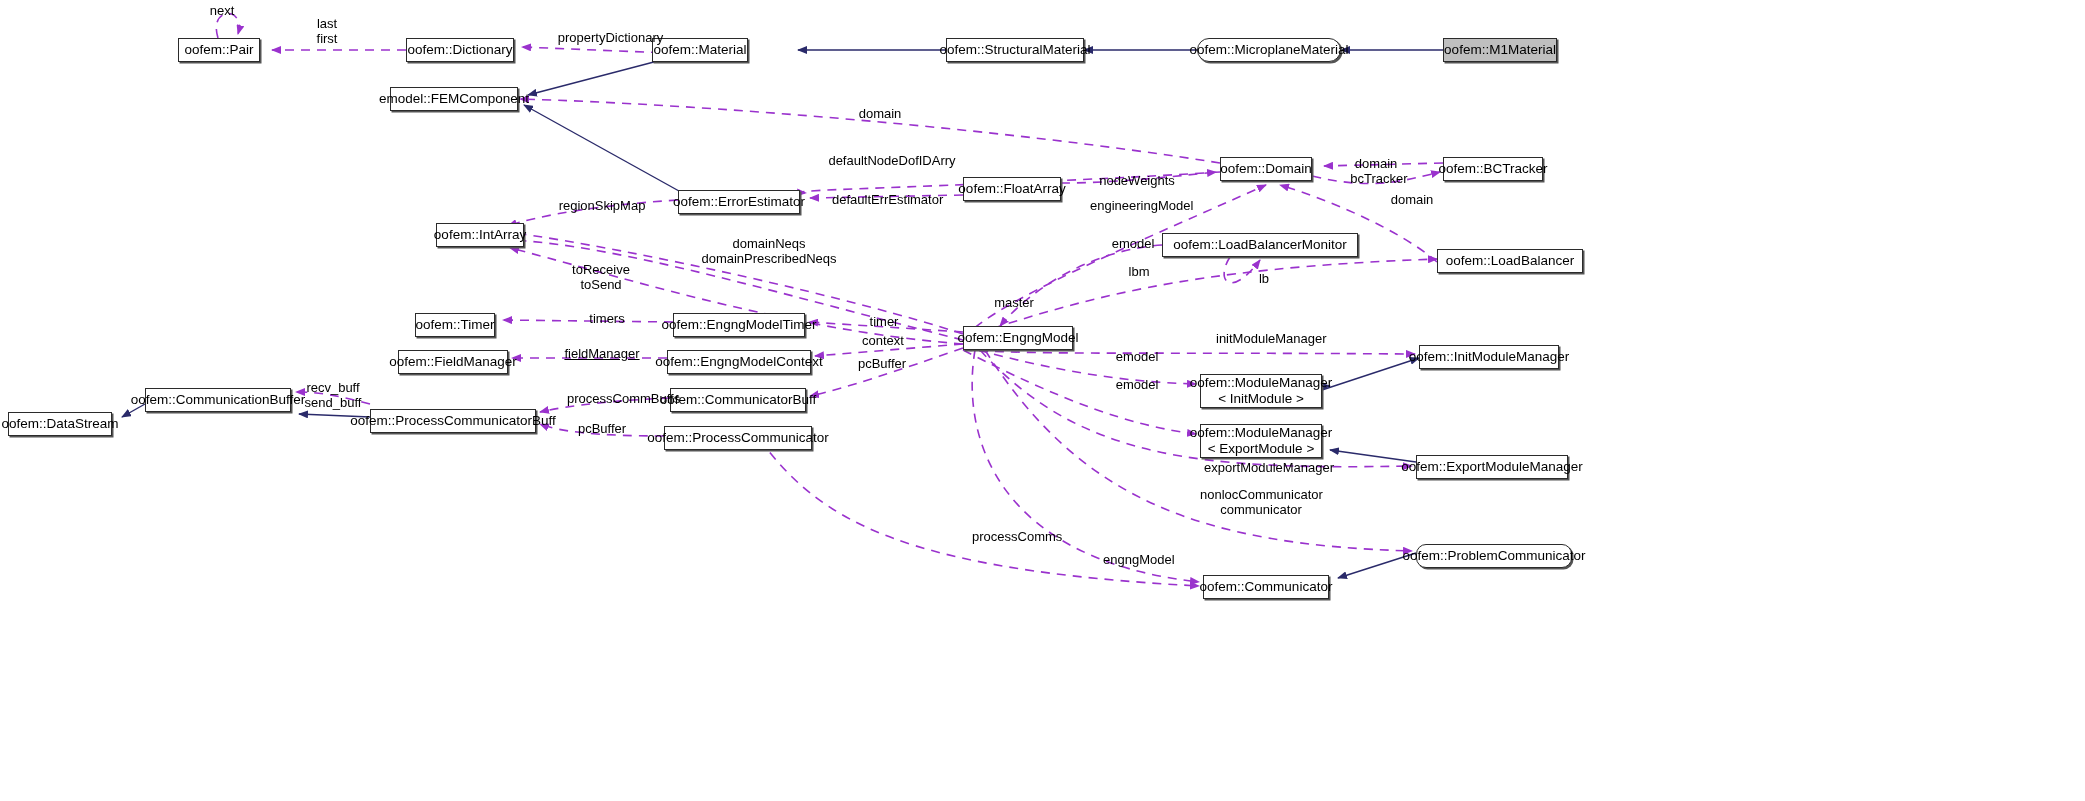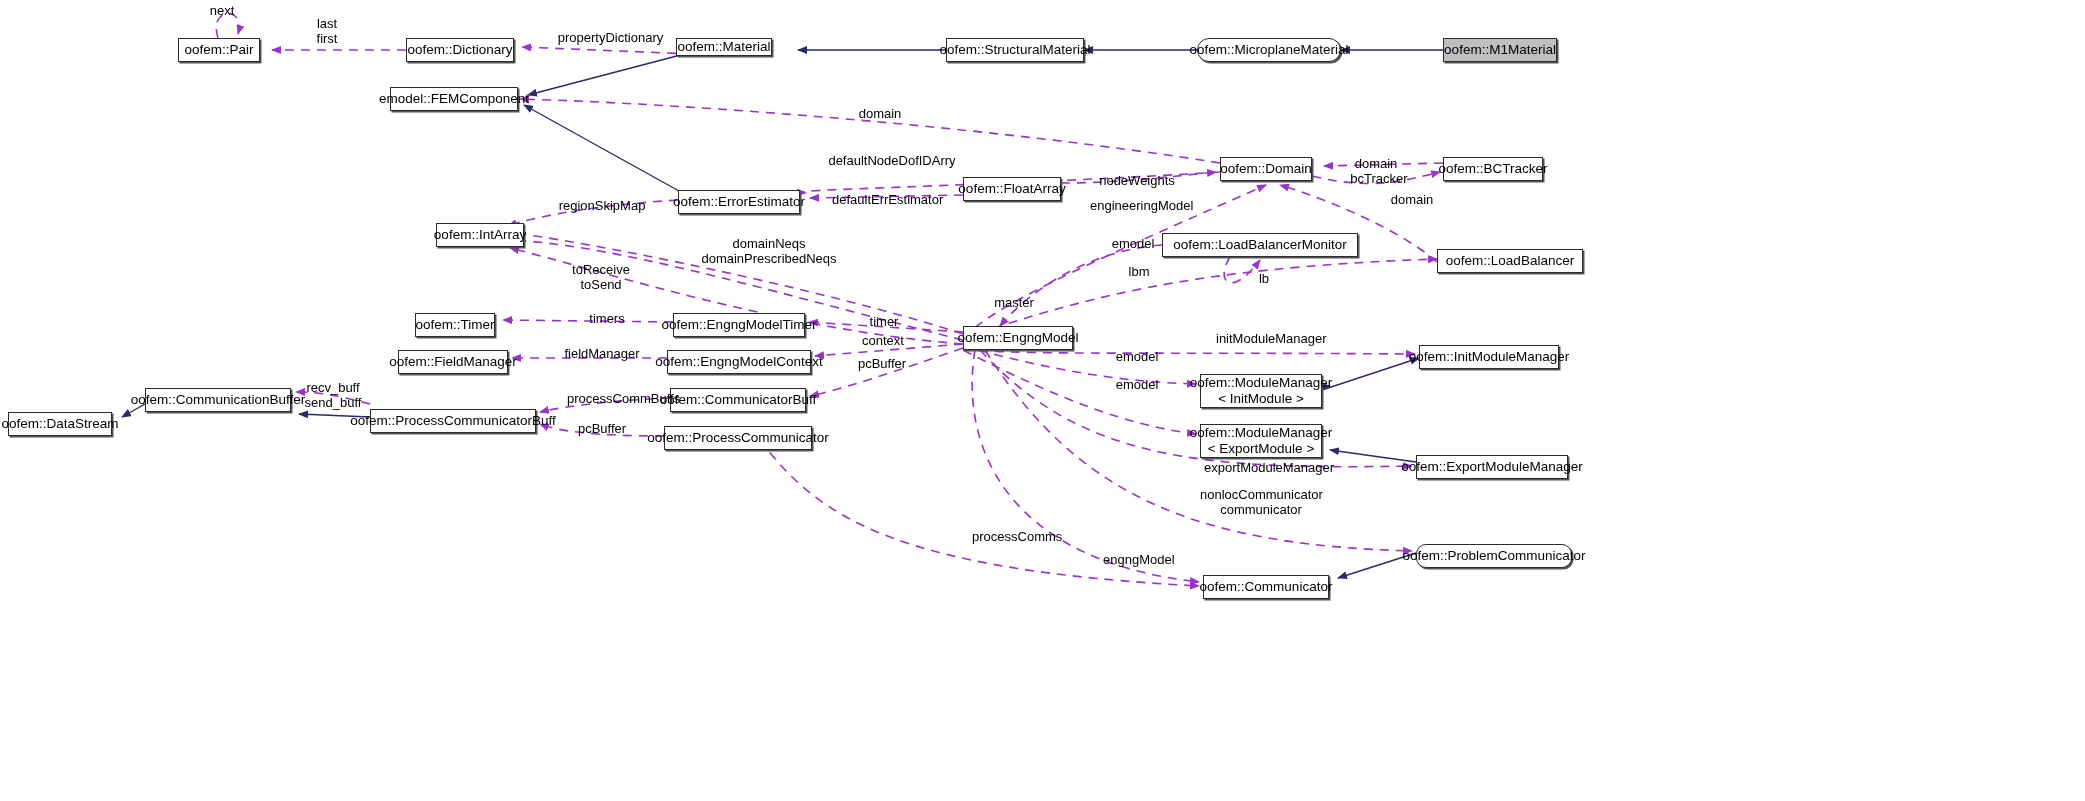--- a/index.html
+++ b/index.html
@@ -115,21 +115,21 @@
       <path d="M980,350 C1080,460 1200,470 1412,466" marker-end="url(#arrow-assoc)"></path>
       <path d="M985,350 C1080,500 1200,545 1412,551" marker-end="url(#arrow-assoc)"></path>
       <path d="M975,350 C960,440 1000,560 1199,582" marker-end="url(#arrow-assoc)"></path>
       <path d="M760,440 C820,520 900,570 1199,586" marker-end="url(#arrow-assoc)"></path>
     </g>
   </svg>
 
   <div id="nodes">
       <div class="node" style="left: 178px; top: 38px; width: 82px; height: 24px;"><span class="nlabel">oofem::Pair</span></div>
       <div class="node" style="left: 406px; top: 38px; width: 108px; height: 24px;"><span class="nlabel">oofem::Dictionary</span></div>
-      <div class="node" style="left: 676px; top: 38px; width: 96px; height: 18px;"><span class="nlabel">oofem::Material</span></div>
+      <div class="node" style="left: 652px; top: 38px; width: 96px; height: 24px;"><span class="nlabel">oofem::Material</span></div>
       <div class="node" style="left: 946px; top: 38px; width: 138px; height: 24px;"><span class="nlabel">oofem::StructuralMaterial</span></div>
       <div class="node" style="left: 1197px; top: 38px; width: 144px; height: 24px; border-radius: 12px;"><span class="nlabel">oofem::MicroplaneMaterial</span></div>
       <div class="node highlight" style="left: 1443px; top: 38px; width: 114px; height: 24px;"><span class="nlabel">oofem::M1Material</span></div>
       <div class="node" style="left: 390px; top: 87px; width: 128px; height: 24px;"><span class="nlabel">emodel::FEMComponent</span></div>
       <div class="node" style="left: 1220px; top: 157px; width: 92px; height: 24px;"><span class="nlabel">oofem::Domain</span></div>
       <div class="node" style="left: 1443px; top: 157px; width: 100px; height: 24px;"><span class="nlabel">oofem::BCTracker</span></div>
       <div class="node" style="left: 678px; top: 190px; width: 122px; height: 24px;"><span class="nlabel">oofem::ErrorEstimator</span></div>
       <div class="node" style="left: 963px; top: 177px; width: 98px; height: 24px;"><span class="nlabel">oofem::FloatArray</span></div>
       <div class="node" style="left: 412px; top: 223px; width: 88px; height: 24px; margin-left: 24px;"><span class="nlabel">oofem::IntArray</span></div>
       <div class="node" style="left: 1162px; top: 233px; width: 196px; height: 24px;"><span class="nlabel">oofem::LoadBalancerMonitor</span></div>
@@ -172,21 +172,21 @@
 domainPrescribedNeqs</div>
       <div class="edge-label" style="left: 1124px; top: 265px; width: 30px;">lbm</div>
       <div class="edge-label" style="left: 1254px; top: 272px; width: 20px;">lb</div>
       <div class="edge-label" style="left: 570px; top: 263px; width: 62px;">toReceive
 toSend</div>
       <div class="edge-label" style="left: 992px; top: 296px; width: 44px;">master</div>
       <div class="edge-label" style="left: 586px; top: 312px; width: 42px;">timers</div>
       <div class="edge-label" style="left: 866px; top: 315px; width: 36px;">timer</div>
       <div class="edge-label" style="left: 1216px; top: 332px; width: 108px;">initModuleManager</div>
       <div class="edge-label" style="left: 859px; top: 334px; width: 48px;">context</div>
-      <div class="edge-label" style="left: 563px; top: 347px; width: 78px;">fieldManager</div>
+      <div class="edge-label" style="left: 563px; top: 347px; width: 78px; text-decoration: underline;">fieldManager</div>
       <div class="edge-label" style="left: 1114px; top: 350px; width: 46px;">emodel</div>
       <div class="edge-label" style="left: 852px; top: 357px; width: 60px;">pcBuffer</div>
       <div class="edge-label" style="left: 302px; top: 381px; width: 62px;">recv_buff
 send_buff</div>
       <div class="edge-label" style="left: 1114px; top: 378px; width: 46px;">emodel</div>
       <div class="edge-label" style="left: 551px; top: 392px; width: 110px; padding-left: 16px;">processCommBuffs</div>
       <div class="edge-label" style="left: 576px; top: 422px; width: 52px;">pcBuffer</div>
       <div class="edge-label" style="left: 1204px; top: 461px; width: 122px;">exportModuleManager</div>
       <div class="edge-label" style="left: 1200px; top: 488px; width: 122px;">nonlocCommunicator
 communicator</div>

